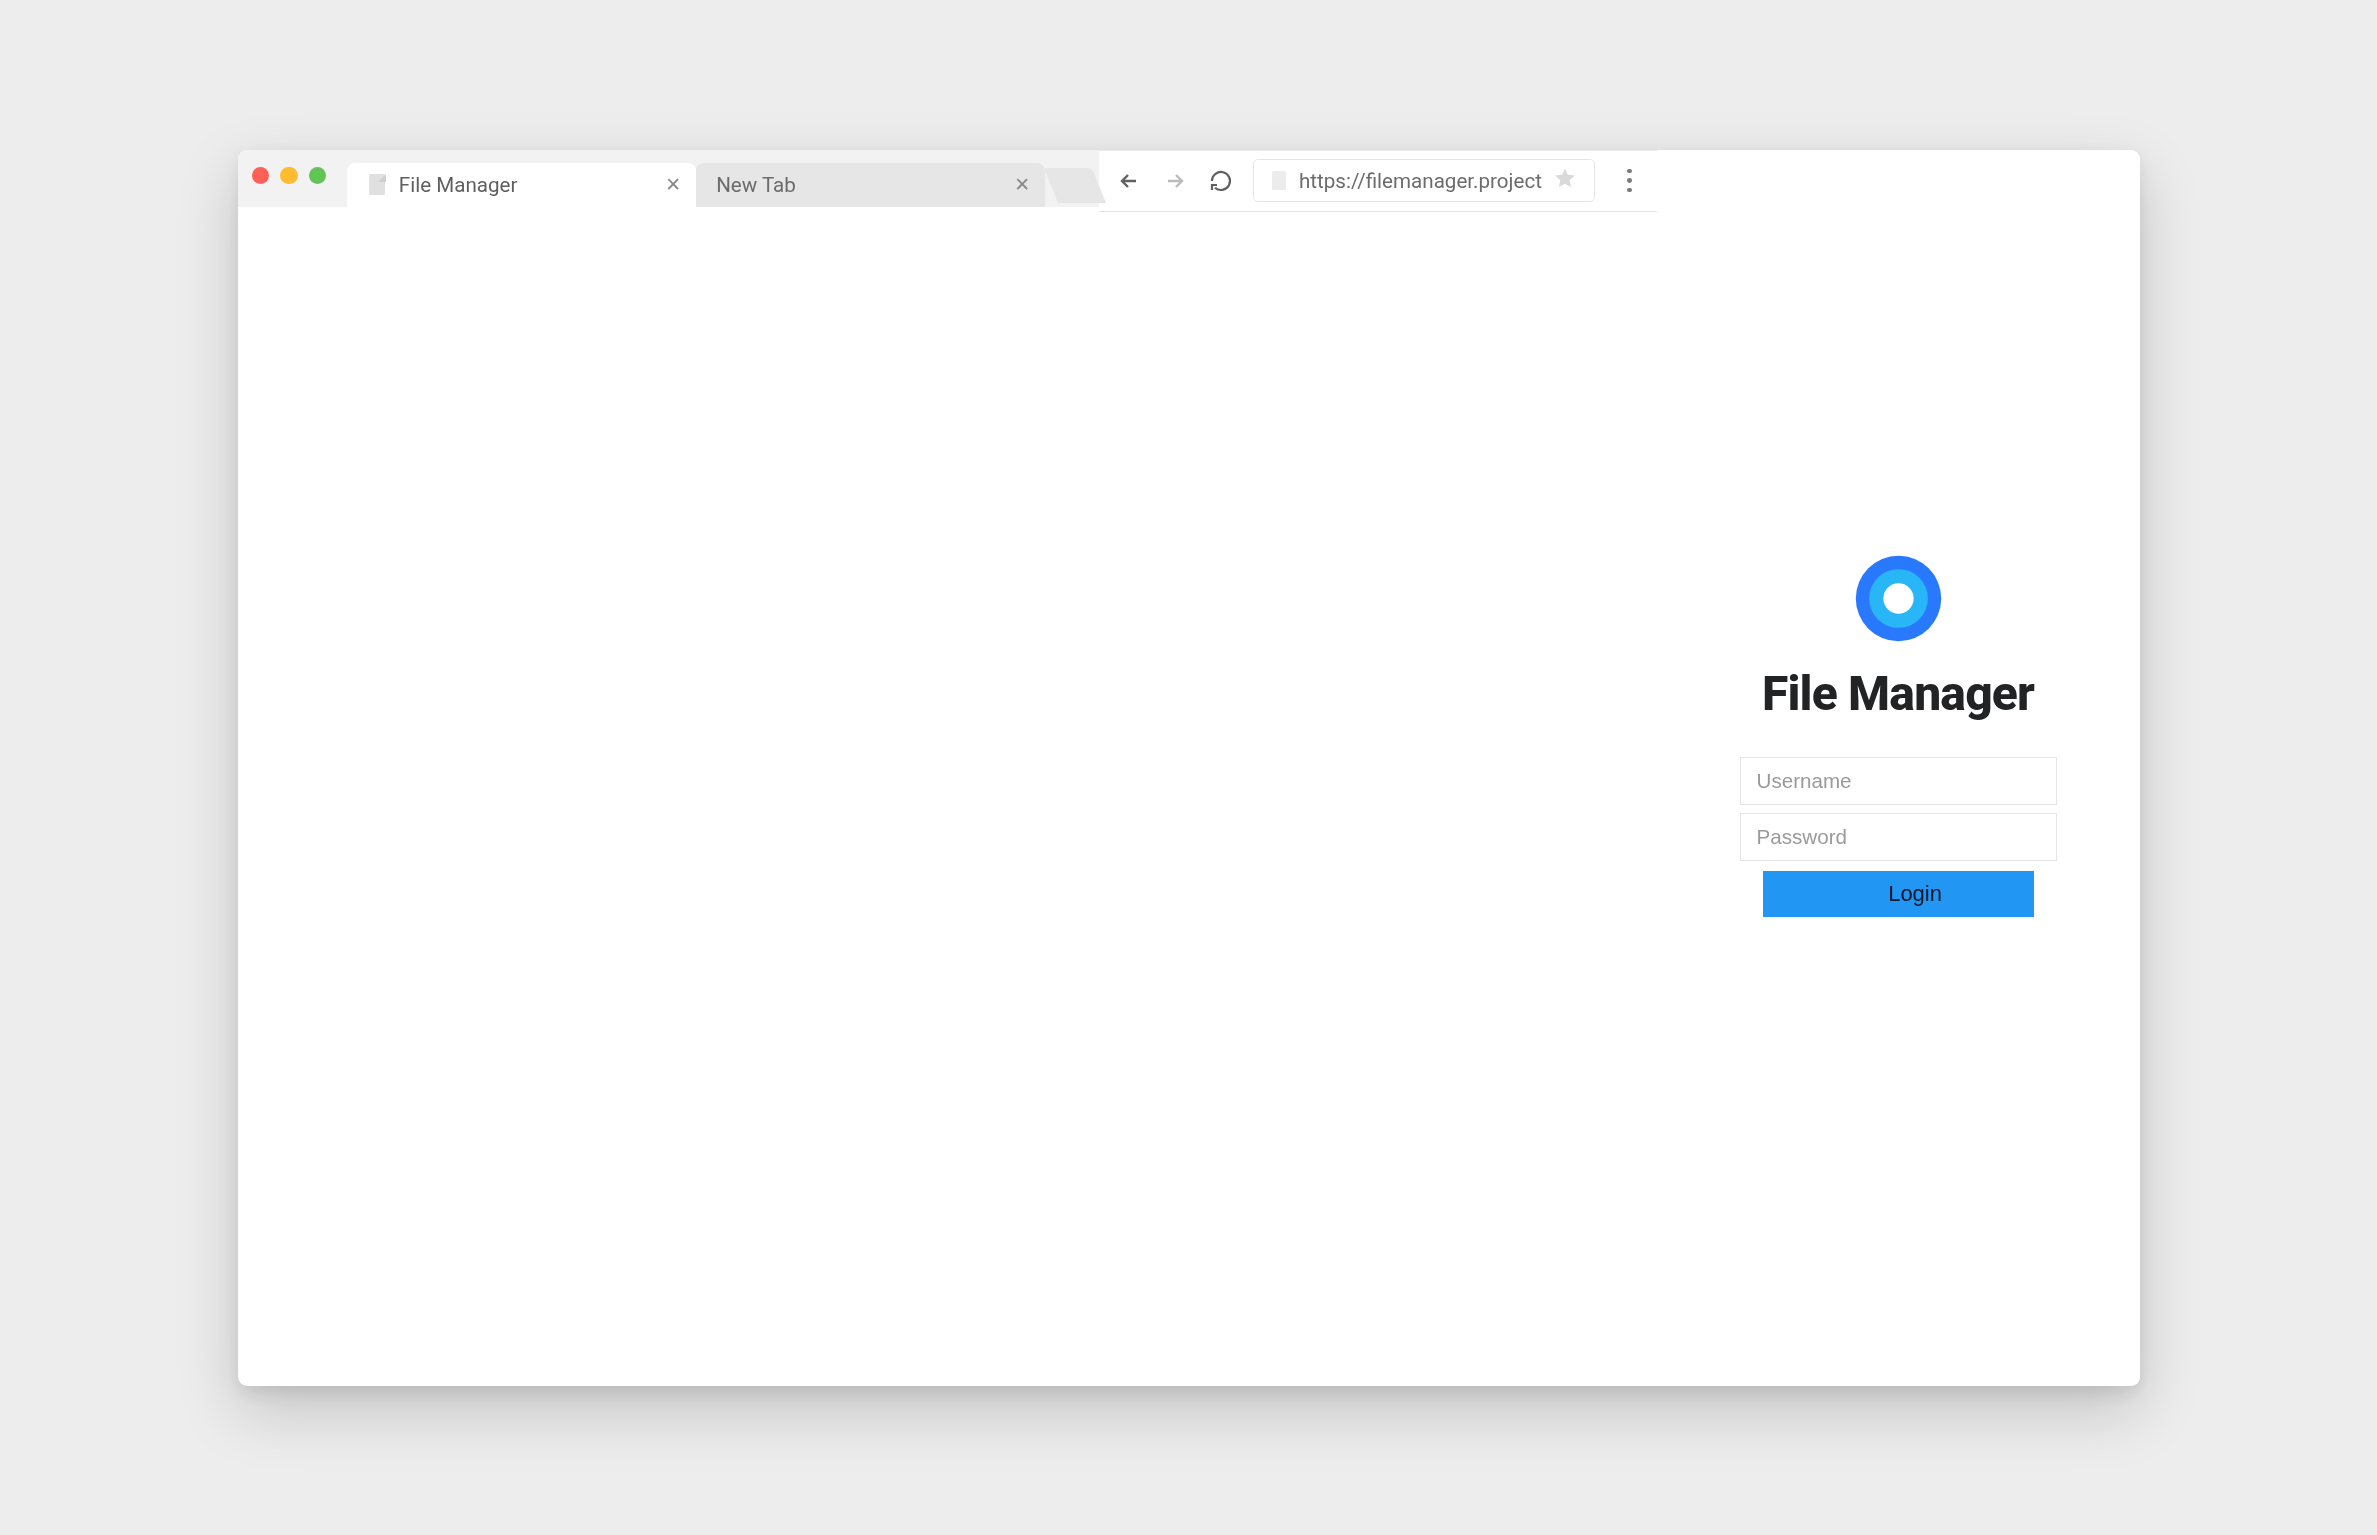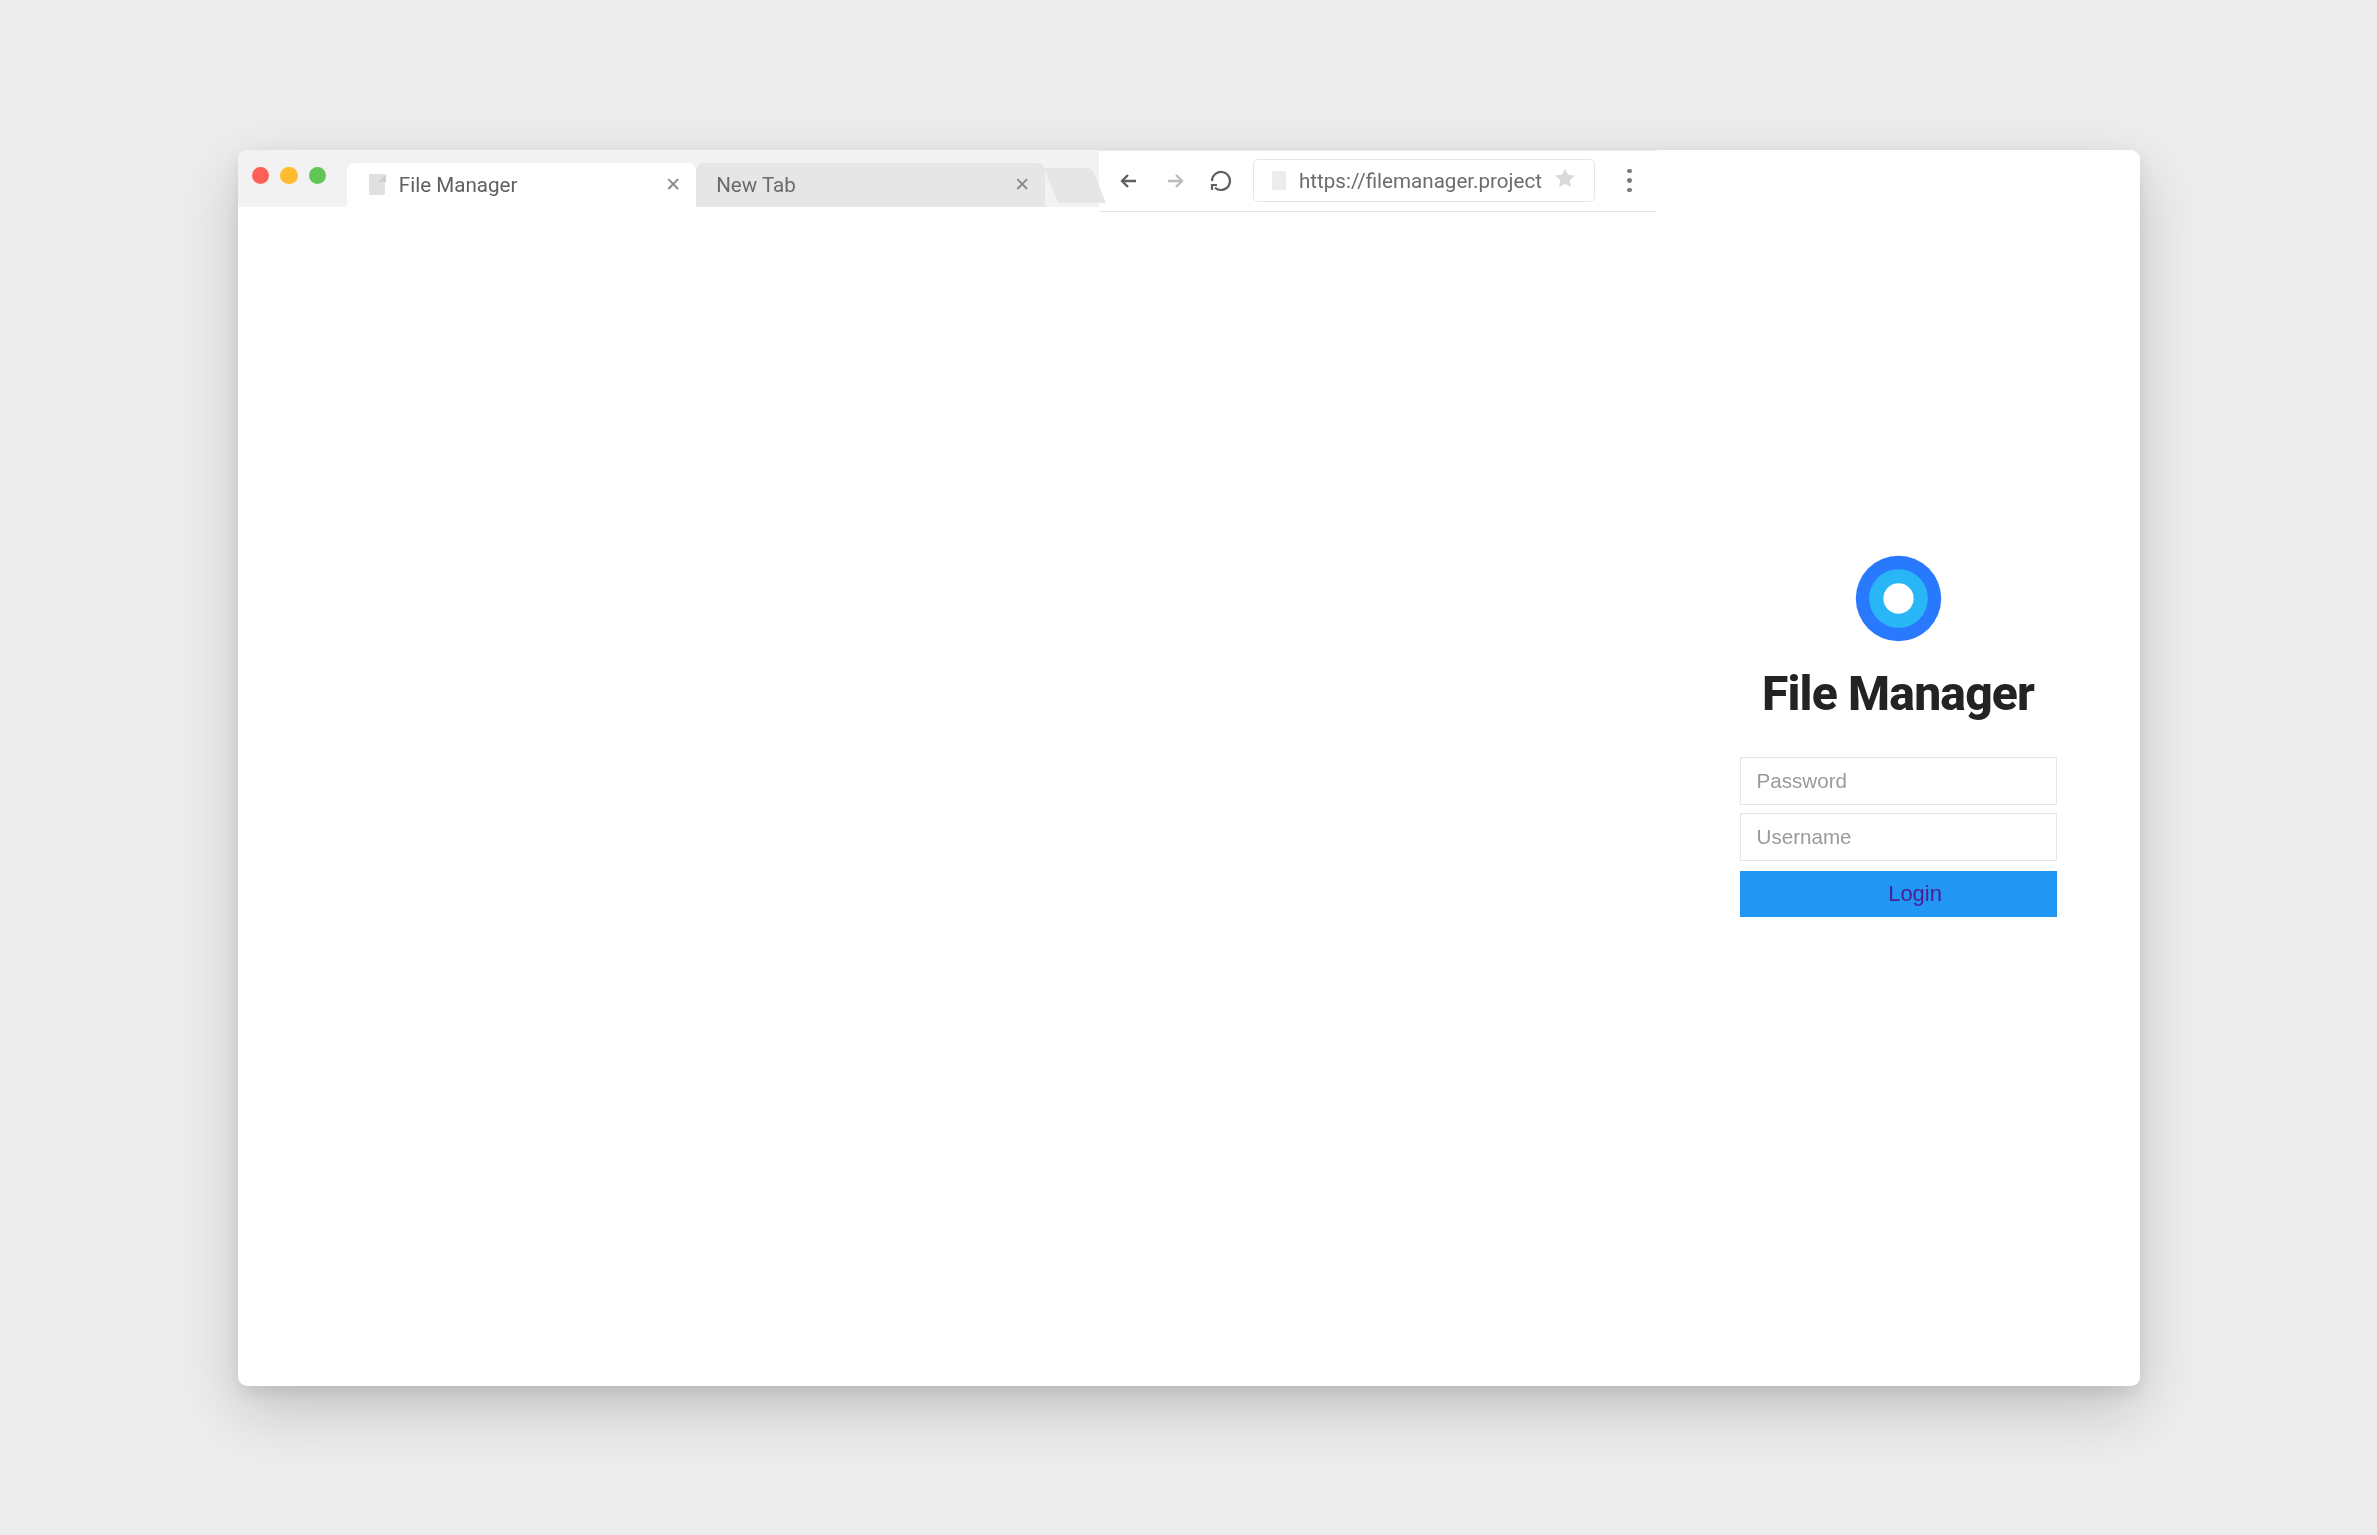--- a/index.html
+++ b/index.html
@@ -205,24 +205,24 @@
     border: 0.8px solid #e5e5e5;
     background: #fff;
     font-size: 20.6px;
     color: #333;
     padding: 0 16px;
     margin-bottom: 8px;
     outline: none;
   }
   .field::placeholder { color: #9a9a9a; }
   .login-btn {
-    width: 317px;
+    width: 271px;
     height: 46px;
     background: #2196f3;
-    color: #4c1d95;
+    color: #0f172a;
     font-size: 22px;
     border: none;
     cursor: pointer;
     margin-top: 1.6px;
     padding-left: 34px;
   }
 </style>
 </head>
 <body>
 
@@ -284,21 +284,21 @@
     </div>
 
     <div class="content">
       <div class="login-panel">
         <svg class="logo" viewBox="0 0 100 100">
           <circle cx="50" cy="50" r="48" fill="#2979ff"></circle>
           <circle cx="50" cy="50" r="33" fill="#29b6f6"></circle>
           <circle cx="50" cy="50" r="17" fill="#ffffff"></circle>
         </svg>
         <h1 class="app-title">File Manager</h1>
+        <input class="field" type="text" placeholder="Username" style="">
         <input class="field" type="password" placeholder="Password" style="">
-        <input class="field" type="text" placeholder="Username" style="">
         <button class="login-btn">Login</button>
       </div>
     </div>
 
   </div>
 </div>
 
 
 </body></html>

